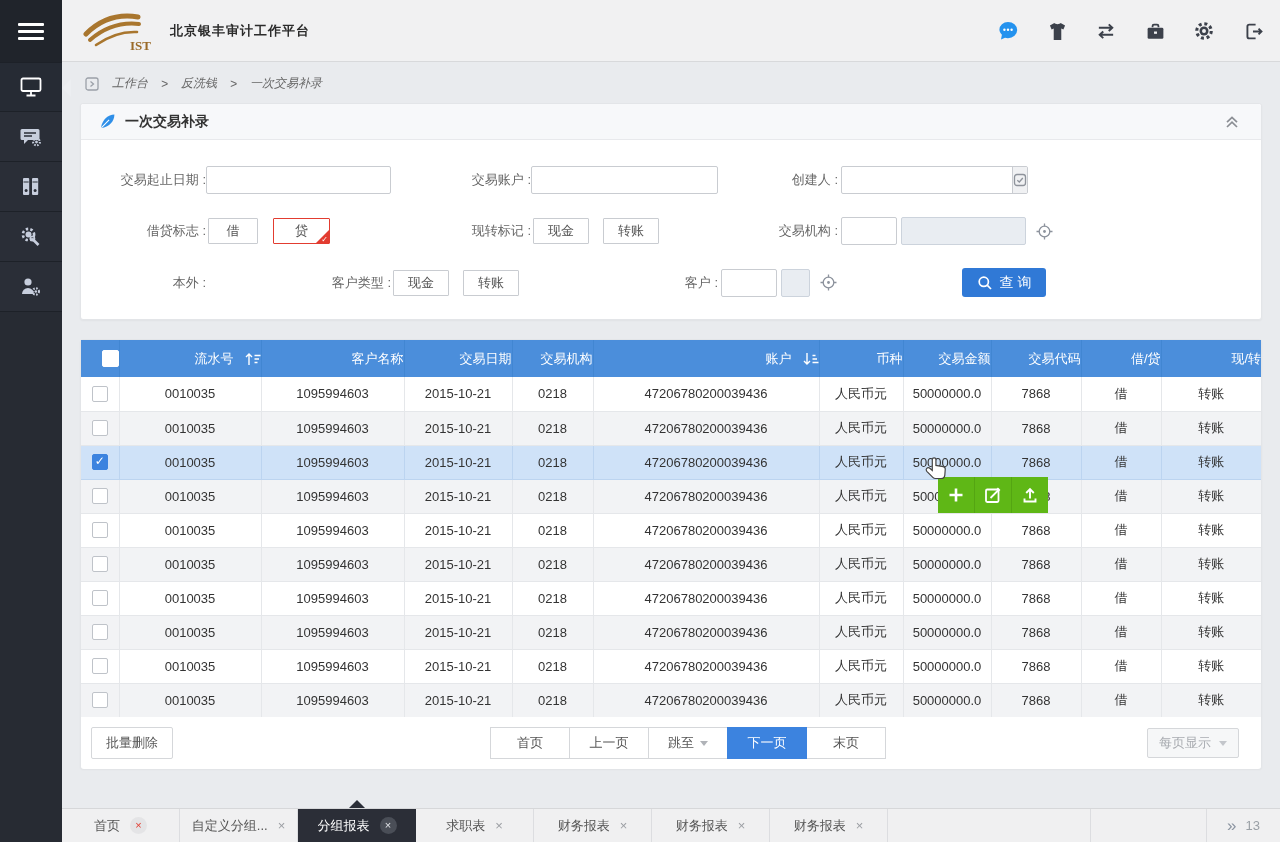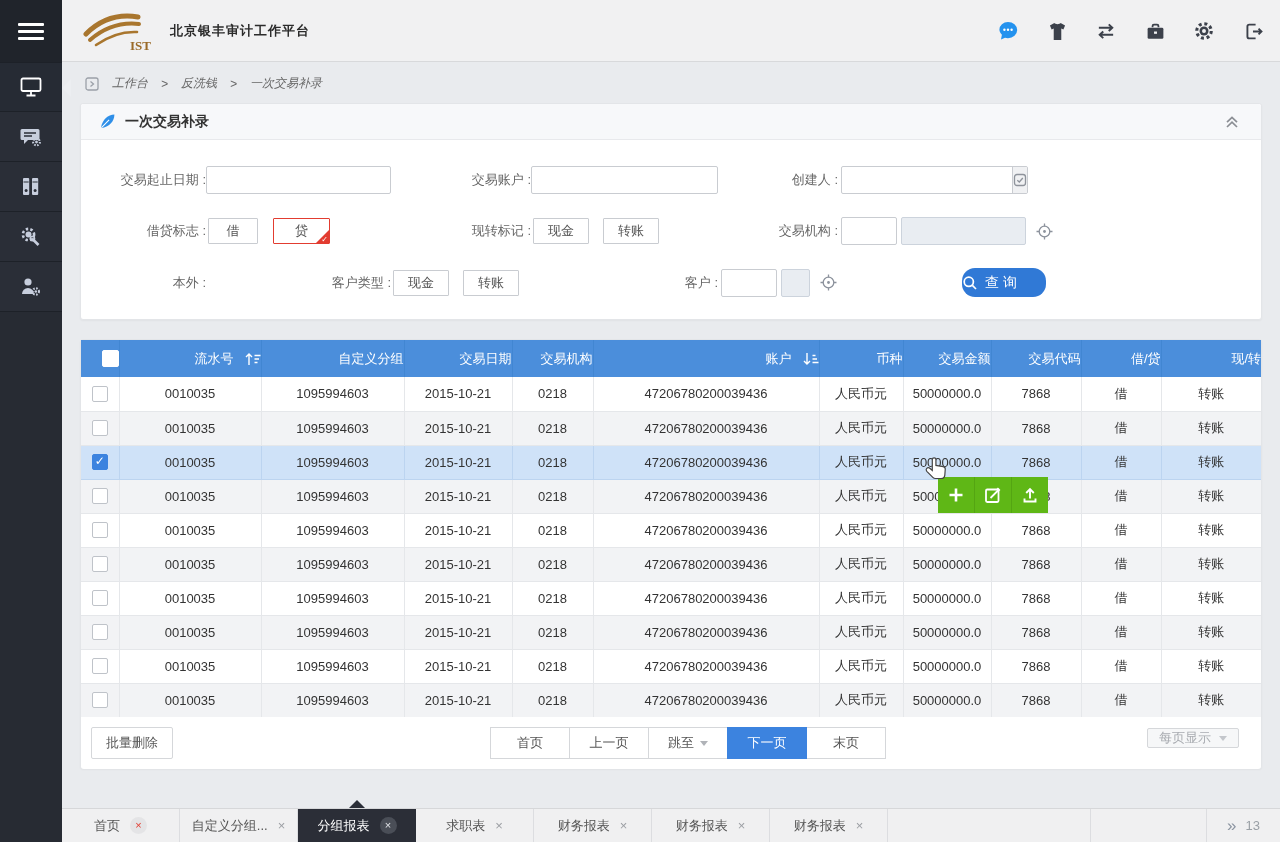--- a/index.html
+++ b/index.html
@@ -55,22 +55,22 @@
          display:flex;align-items:center;justify-content:center;margin-right:-7px;border-radius:0 2px 2px 0;}
   .toggle{height:26px;border:1px solid #c9ccd1;background:#fff;color:#555;font-size:13px;
           display:inline-flex;align-items:center;justify-content:center;position:relative;cursor:pointer;border-radius:1px;}
   .toggle.sel{border-color:#e23c30;}
   .toggle.sel::after{content:"";position:absolute;right:0;bottom:0;
           border-left:13px solid transparent;border-bottom:13px solid #e23c30;}
   .toggle.sel::before{content:"✓";position:absolute;right:1px;bottom:-1px;color:#fff;font-size:8px;z-index:1;}
   .small-input{width:56px;height:28px;border:1px solid #c9ccd1;border-radius:2px;background:#fff;}
   .dis-input{width:125px;height:28px;border:1px solid #ccd3dc;border-radius:2px;background:#e9edf2;margin-left:4px;}
   .cross{margin-left:9px;display:flex;align-items:center;}
-  .query-btn{width:84px;height:29px;background:#3079d6;border:none;border-radius:13px;color:#fff;
-             font-size:14px;display:flex;align-items:center;justify-content:flex-start;gap:7px;
+  .query-btn{width:84px;height:29px;background:#3079d6;border:none;border-radius:3px;color:#fff;
+             font-size:14px;display:flex;align-items:center;justify-content:center;gap:7px;
              margin-left:auto;margin-right:22px;cursor:pointer;}
 
   
   .table-card{left:18px;top:277px;width:1182px;height:430px;}
   table{border-collapse:collapse;table-layout:fixed;width:1180px;}
   thead th{background:#4b8edb;color:#fff;font-weight:normal;height:37px;font-size:13px;
            border-right:1px solid #4186d2;text-align:right;}
   thead th:last-child{border-right:none;}
   thead th .hwrap{display:inline-flex;align-items:center;gap:10px;justify-content:center;}
   tbody td{height:34px;text-align:center;font-size:13px;color:#333;
@@ -89,21 +89,21 @@
   .batch-btn{position:absolute;left:10px;top:10px;width:82px;height:32px;background:#fff;
              border:1px solid #d5d7da;border-radius:2px;color:#555;font-size:13px;cursor:pointer;}
   .pager{position:absolute;left:410px;top:10px;display:flex;}
   .pgbtn{min-width:80px;height:32px;background:#fff;border:1px solid #d5d7da;color:#555;font-size:13px;
          margin-left:-1px;display:flex;align-items:center;justify-content:center;gap:6px;cursor:pointer;}
   .pgbtn.active{background:#3c83df;border-color:#3c83df;color:#fff;z-index:1;text-align:right;}
   .caret{display:inline-block;width:0;height:0;border-left:4px solid transparent;
          border-right:4px solid transparent;border-top:5px solid #b0b3b8;}
   .pg-summary{position:absolute;right:134px;top:0;height:52px;display:flex;align-items:center;color:#666;font-size:13px;}
   .pg-summary .blue{color:#2f7cd8;}
-  .page-size{position:absolute;right:22px;top:11px;width:92px;height:20px;border:1px solid #d5d7da;
+  .page-size{position:absolute;right:22px;top:11px;width:92px;height:30px;border:1px solid #d5d7da;
              border-radius:2px;background:#f6f7f8;color:#a9acb1;font-size:13px;display:flex;
              align-items:center;justify-content:center;gap:8px;cursor:pointer;}
 
   
   .row-toolbar{position:absolute;left:938px;top:477px;width:110px;height:36px;background:#5fb716;
                display:flex;z-index:8;}
   .rt-btn{flex:1;display:flex;align-items:center;justify-content:center;border-right:1px solid #54a512;cursor:pointer;}
   .rt-btn:last-child{border-right:none;}
 
   
@@ -369,21 +369,21 @@
           <tr id="thead-row">
             <th><span class="cb header-cb"></span></th>
             <th><span class="hwrap">
                 <span>流水号</span>
                 <svg width="17" height="14" viewBox="0 0 17 14" fill="none" stroke="#fff" stroke-width="1.4">
                   <path d="M5 13V2M2 5l3-3 3 3"></path>
                   <path d="M10.5 3.5h6M10.5 7h4.5M10.5 10.5h3"></path>
                 </svg>
               </span></th>
             <th><span class="hwrap">
-                <span>自定义分组</span>
+                <span>客户名称</span>
               </span></th>
             <th><span class="hwrap">
                 <span>交易日期</span>
               </span></th>
             <th><span class="hwrap">
                 <span>交易机构</span>
               </span></th>
             <th><span class="hwrap">
                 <span>账户</span>
                 <svg width="17" height="14" viewBox="0 0 17 14" fill="none" stroke="#fff" stroke-width="1.4">

